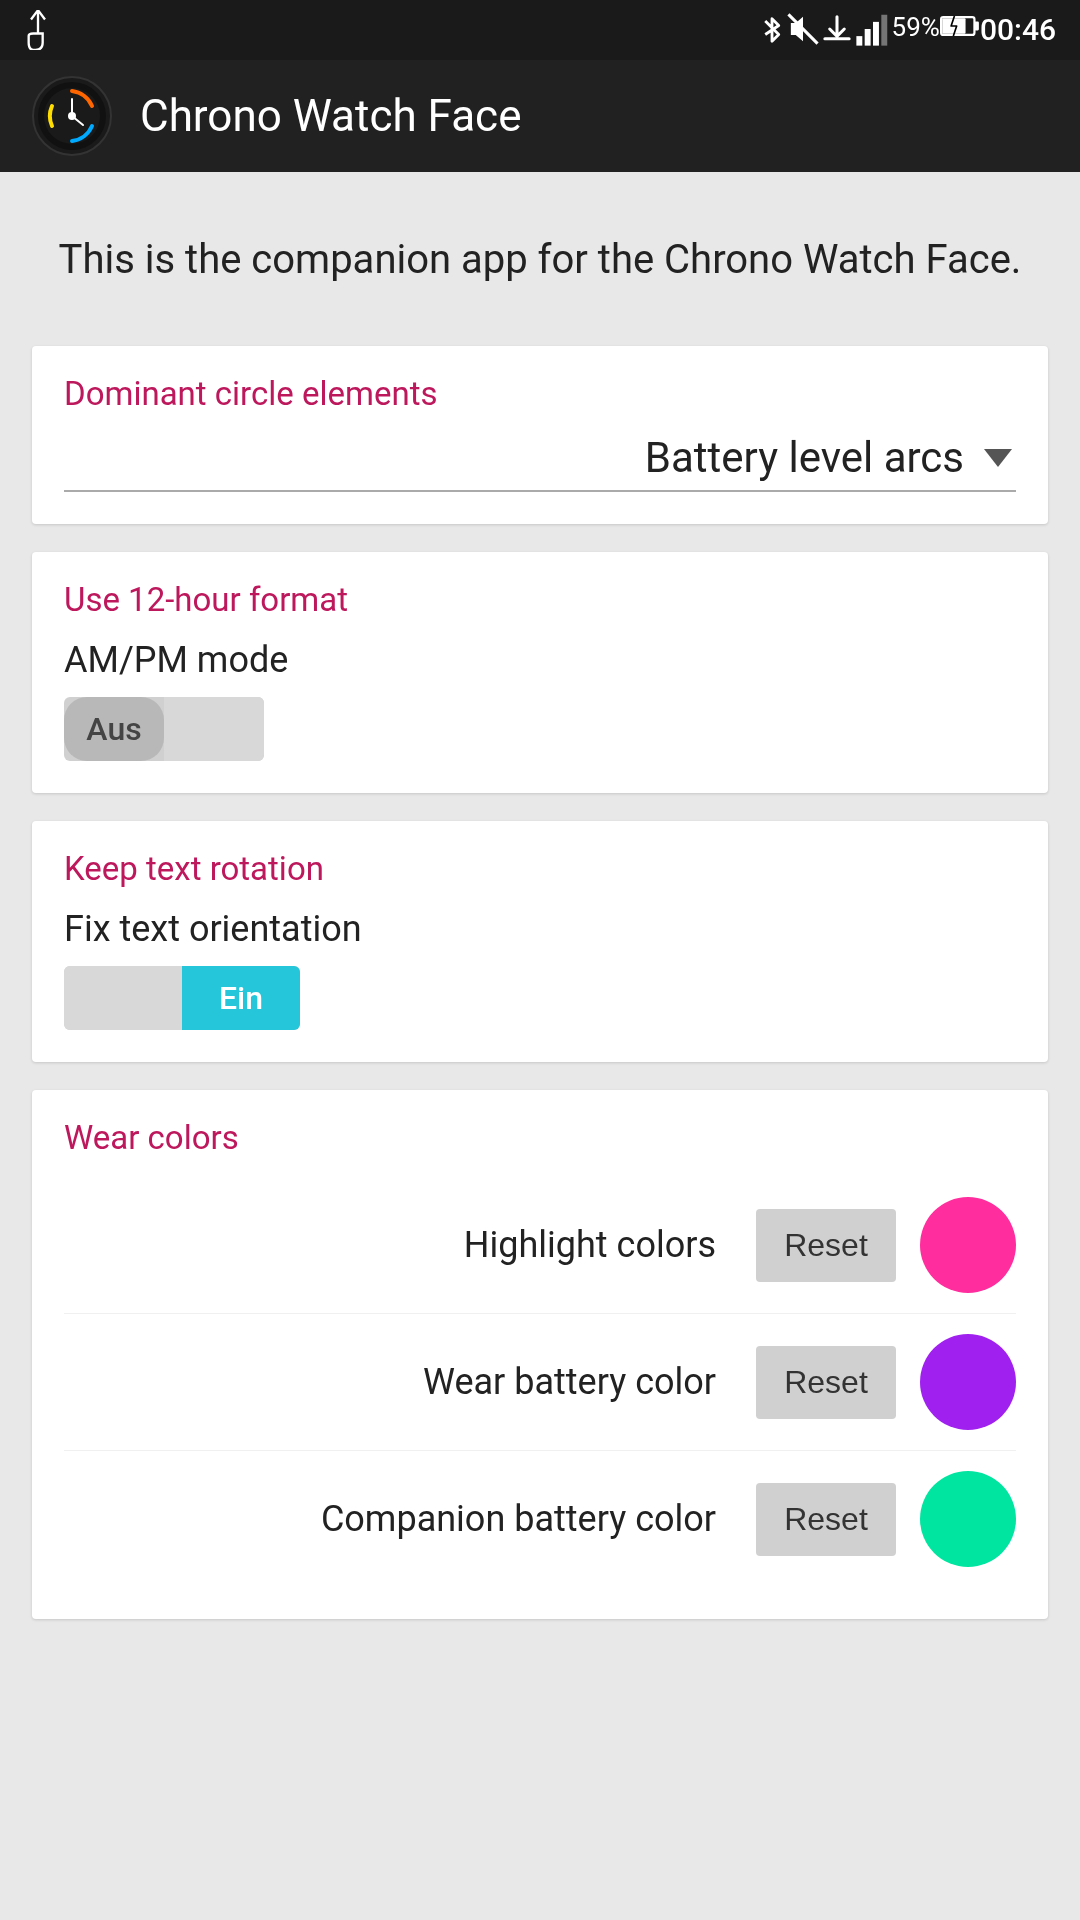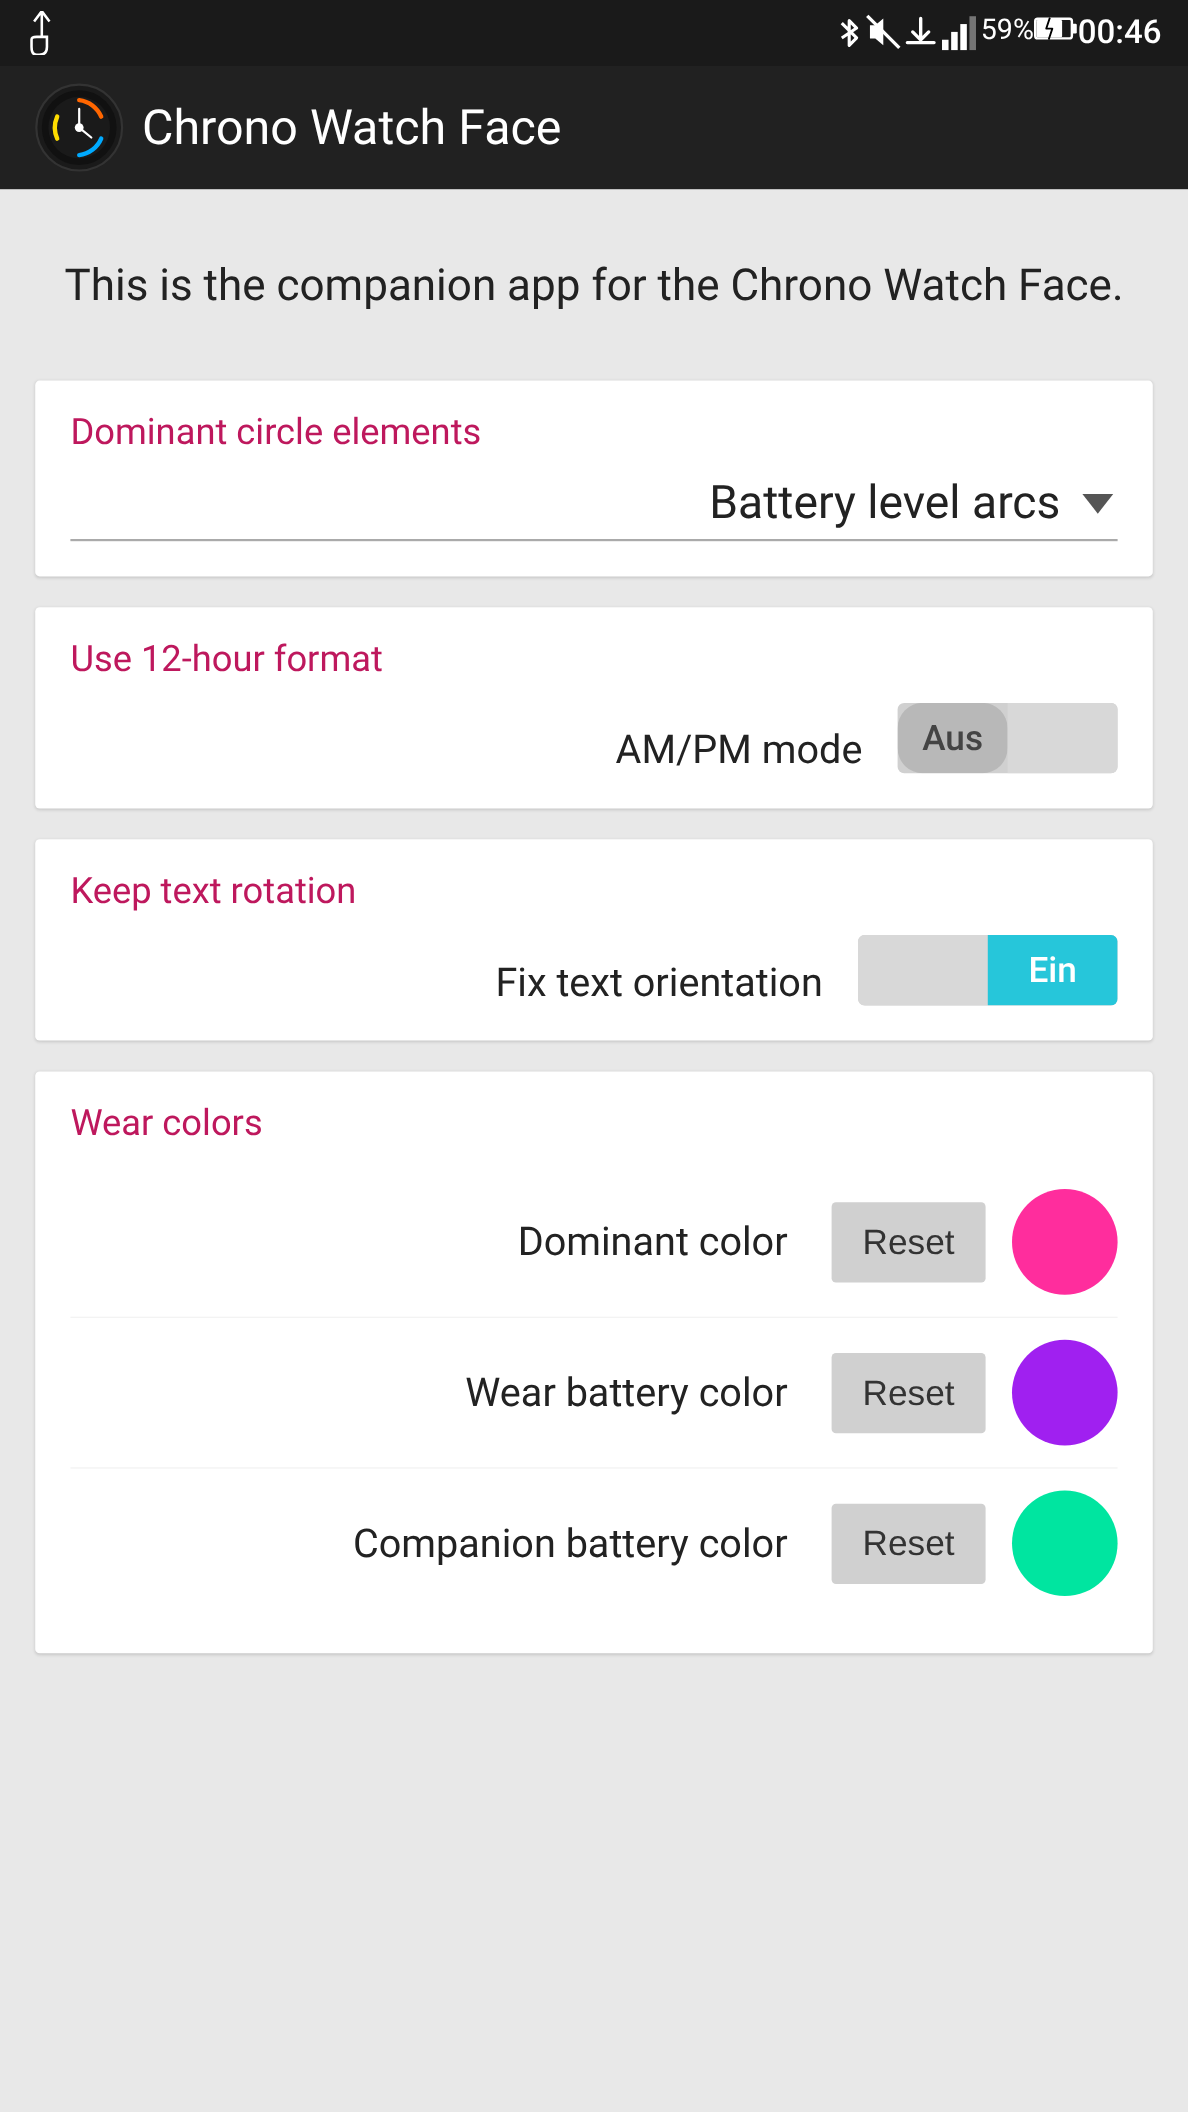--- a/index.html
+++ b/index.html
@@ -30,21 +30,21 @@
     .status-battery-pct { font-size: 26px; }
 
     
     #app-bar {
       width: 100%;
       height: 112px;
       background: #212121;
       display: flex;
       align-items: center;
       padding: 0 32px;
-      gap: 17px;
+      gap: 28px;
     }
     .app-logo {
       width: 80px;
       height: 80px;
       border-radius: 50%;
       background: #1a1a1a;
       display: flex;
       align-items: center;
       justify-content: center;
       border: 2px solid #333;
@@ -80,24 +80,25 @@
       padding: 28px 32px 32px;
       box-shadow: 0 1px 3px rgba(0,0,0,0.15);
     }
     .card-label {
       font-size: 33px;
       color: #be185d;
       margin-bottom: 20px;
     }
     .card-row {
       display: flex;
-      align-items: flex-end;
+      align-items: flex-start;
       justify-content: flex-end;
       gap: 16px;
       margin-top: 8px;
+      flex-direction: column;
     }
     .card-row-label {
       font-size: 36px;
       color: #222;
       flex: 1;
       text-align: right;
       padding-right: 16px;
     }
 
     
@@ -318,21 +319,21 @@
         <div class="toggle-off-inactive"></div>
         <div class="toggle-on">Ein</div>
       </div>
     </div>
   </div>
 
   <div class="card">
     <div class="card-label">Wear colors</div>
 
     <div class="color-row">
-      <span class="color-row-label">Dominant color</span>
+      <span class="color-row-label">Highlight colors</span>
       <button class="reset-btn">Reset</button>
       <div class="color-circle" style="background: #FF2D9D;"></div>
     </div>
 
     <div class="color-row">
       <span class="color-row-label">Wear battery color</span>
       <button class="reset-btn">Reset</button>
       <div class="color-circle" style="background: #A020F0;"></div>
     </div>
 

